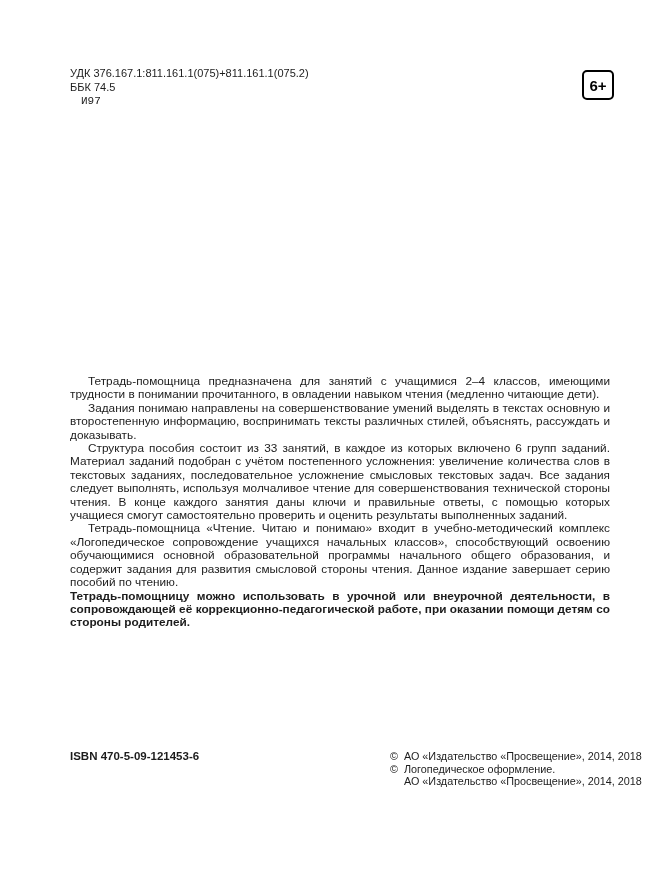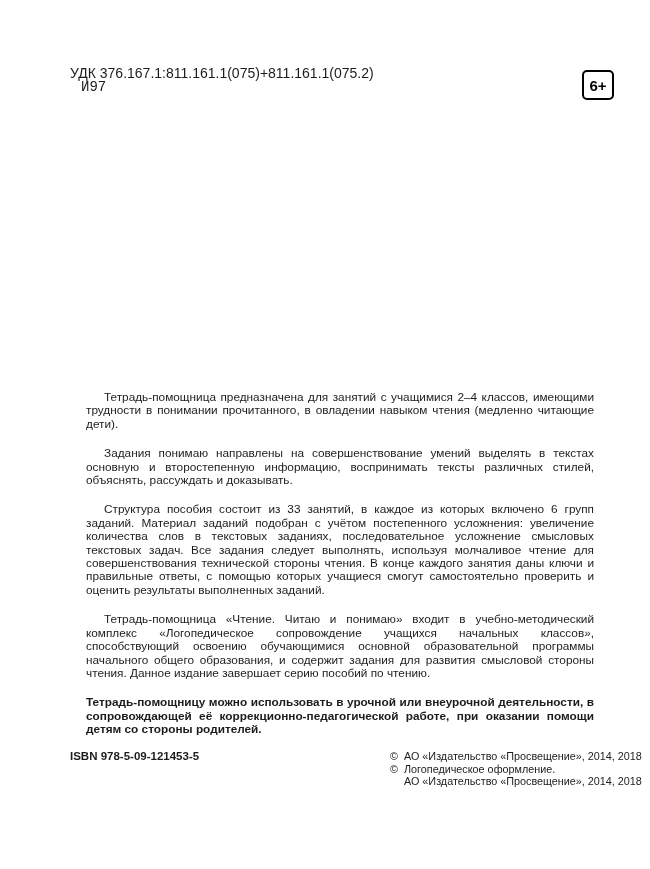--- a/index.html
+++ b/index.html
@@ -16,21 +16,21 @@
     font-family: "Liberation Sans", sans-serif;
     color: #1c1c1c;
     overflow: hidden;
   }
 
   
   .meta-block {
     position: absolute;
     left: 70px;
     top: 66px;
-    font-size: 14px;
+    font-size: 11px;
     line-height: 14px;
     white-space: nowrap;
   }
   .meta-block .author-code {
     margin-left: 11px;
     font-family: Liberation Mono, monospace;
   }
 
   
   .age-badge {
@@ -53,21 +53,21 @@
   .annotation {
     position: absolute;
     left: 70px;
     top: 375px;
     width: 540px;
     font-size: 11.8px;
     line-height: 13.4px;
     text-align: justify;
   }
   .annotation p {
-    margin: 16px;
+    margin: 0;
     text-indent: 18px;
   }
   .annotation p.no-indent {
     text-indent: 0;
     font-weight: bold;
   }
 
   
   .isbn {
     position: absolute;
@@ -97,34 +97,35 @@
     padding-left: 14px;
   }
 </style>
 </head>
 <body>
 
 <div class="page">
 
   <div class="meta-block">
     <div>УДК 376.167.1:811.161.1(075)+811.161.1(075.2)</div>
+    <div>ББК 74.5</div>
     <div class="author-code">И97</div>
   </div>
 
   <div class="age-badge">6+</div>
 
   <div class="annotation">
     <p>Тетрадь-помощница предназначена для занятий с учащимися 2–4 классов, имеющими трудности в понимании прочитанного, в овладении навыком чтения (медленно читающие дети).</p>
     <p>Задания понимаю направлены на совершенствование умений выделять в текстах основную и второстепенную информацию, воспринимать тексты различных стилей, объяснять, рассуждать и доказывать.</p>
     <p>Структура пособия состоит из 33 занятий, в каждое из которых включено 6 групп заданий. Материал заданий подобран с учётом постепенного усложнения: увеличение количества слов в текстовых заданиях, последовательное усложнение смысловых текстовых задач. Все задания следует выполнять, используя молчаливое чтение для совершенствования технической стороны чтения. В конце каждого занятия даны ключи и правильные ответы, с помощью которых учащиеся смогут самостоятельно проверить и оценить результаты выполненных заданий.</p>
     <p>Тетрадь-помощница «Чтение. Читаю и понимаю» входит в учебно-методический комплекс «Логопедическое сопровождение учащихся начальных классов», способствующий освоению обучающимися основной образовательной программы начального общего образования, и содержит задания для развития смысловой стороны чтения. Данное издание завершает серию пособий по чтению.</p>
     <p class="no-indent">Тетрадь-помощницу можно использовать в урочной или внеурочной деятельности, в сопровождающей её коррекционно-педагогической работе, при оказании помощи детям со стороны родителей.</p>
   </div>
 
-  <div class="isbn">ISBN 978-5-09-121453-5</div>
+  <div class="isbn">ISBN 470-5-09-121453-6</div>
 
   <div class="copyright-block">
     <div class="c-line">
       <span class="c-mark">©</span>
       <span>АО «Издательство «Просвещение», 2014, 2018</span>
     </div>
     <div class="c-line">
       <span class="c-mark">©</span>
       <span>Логопедическое оформление.</span>
     </div>

